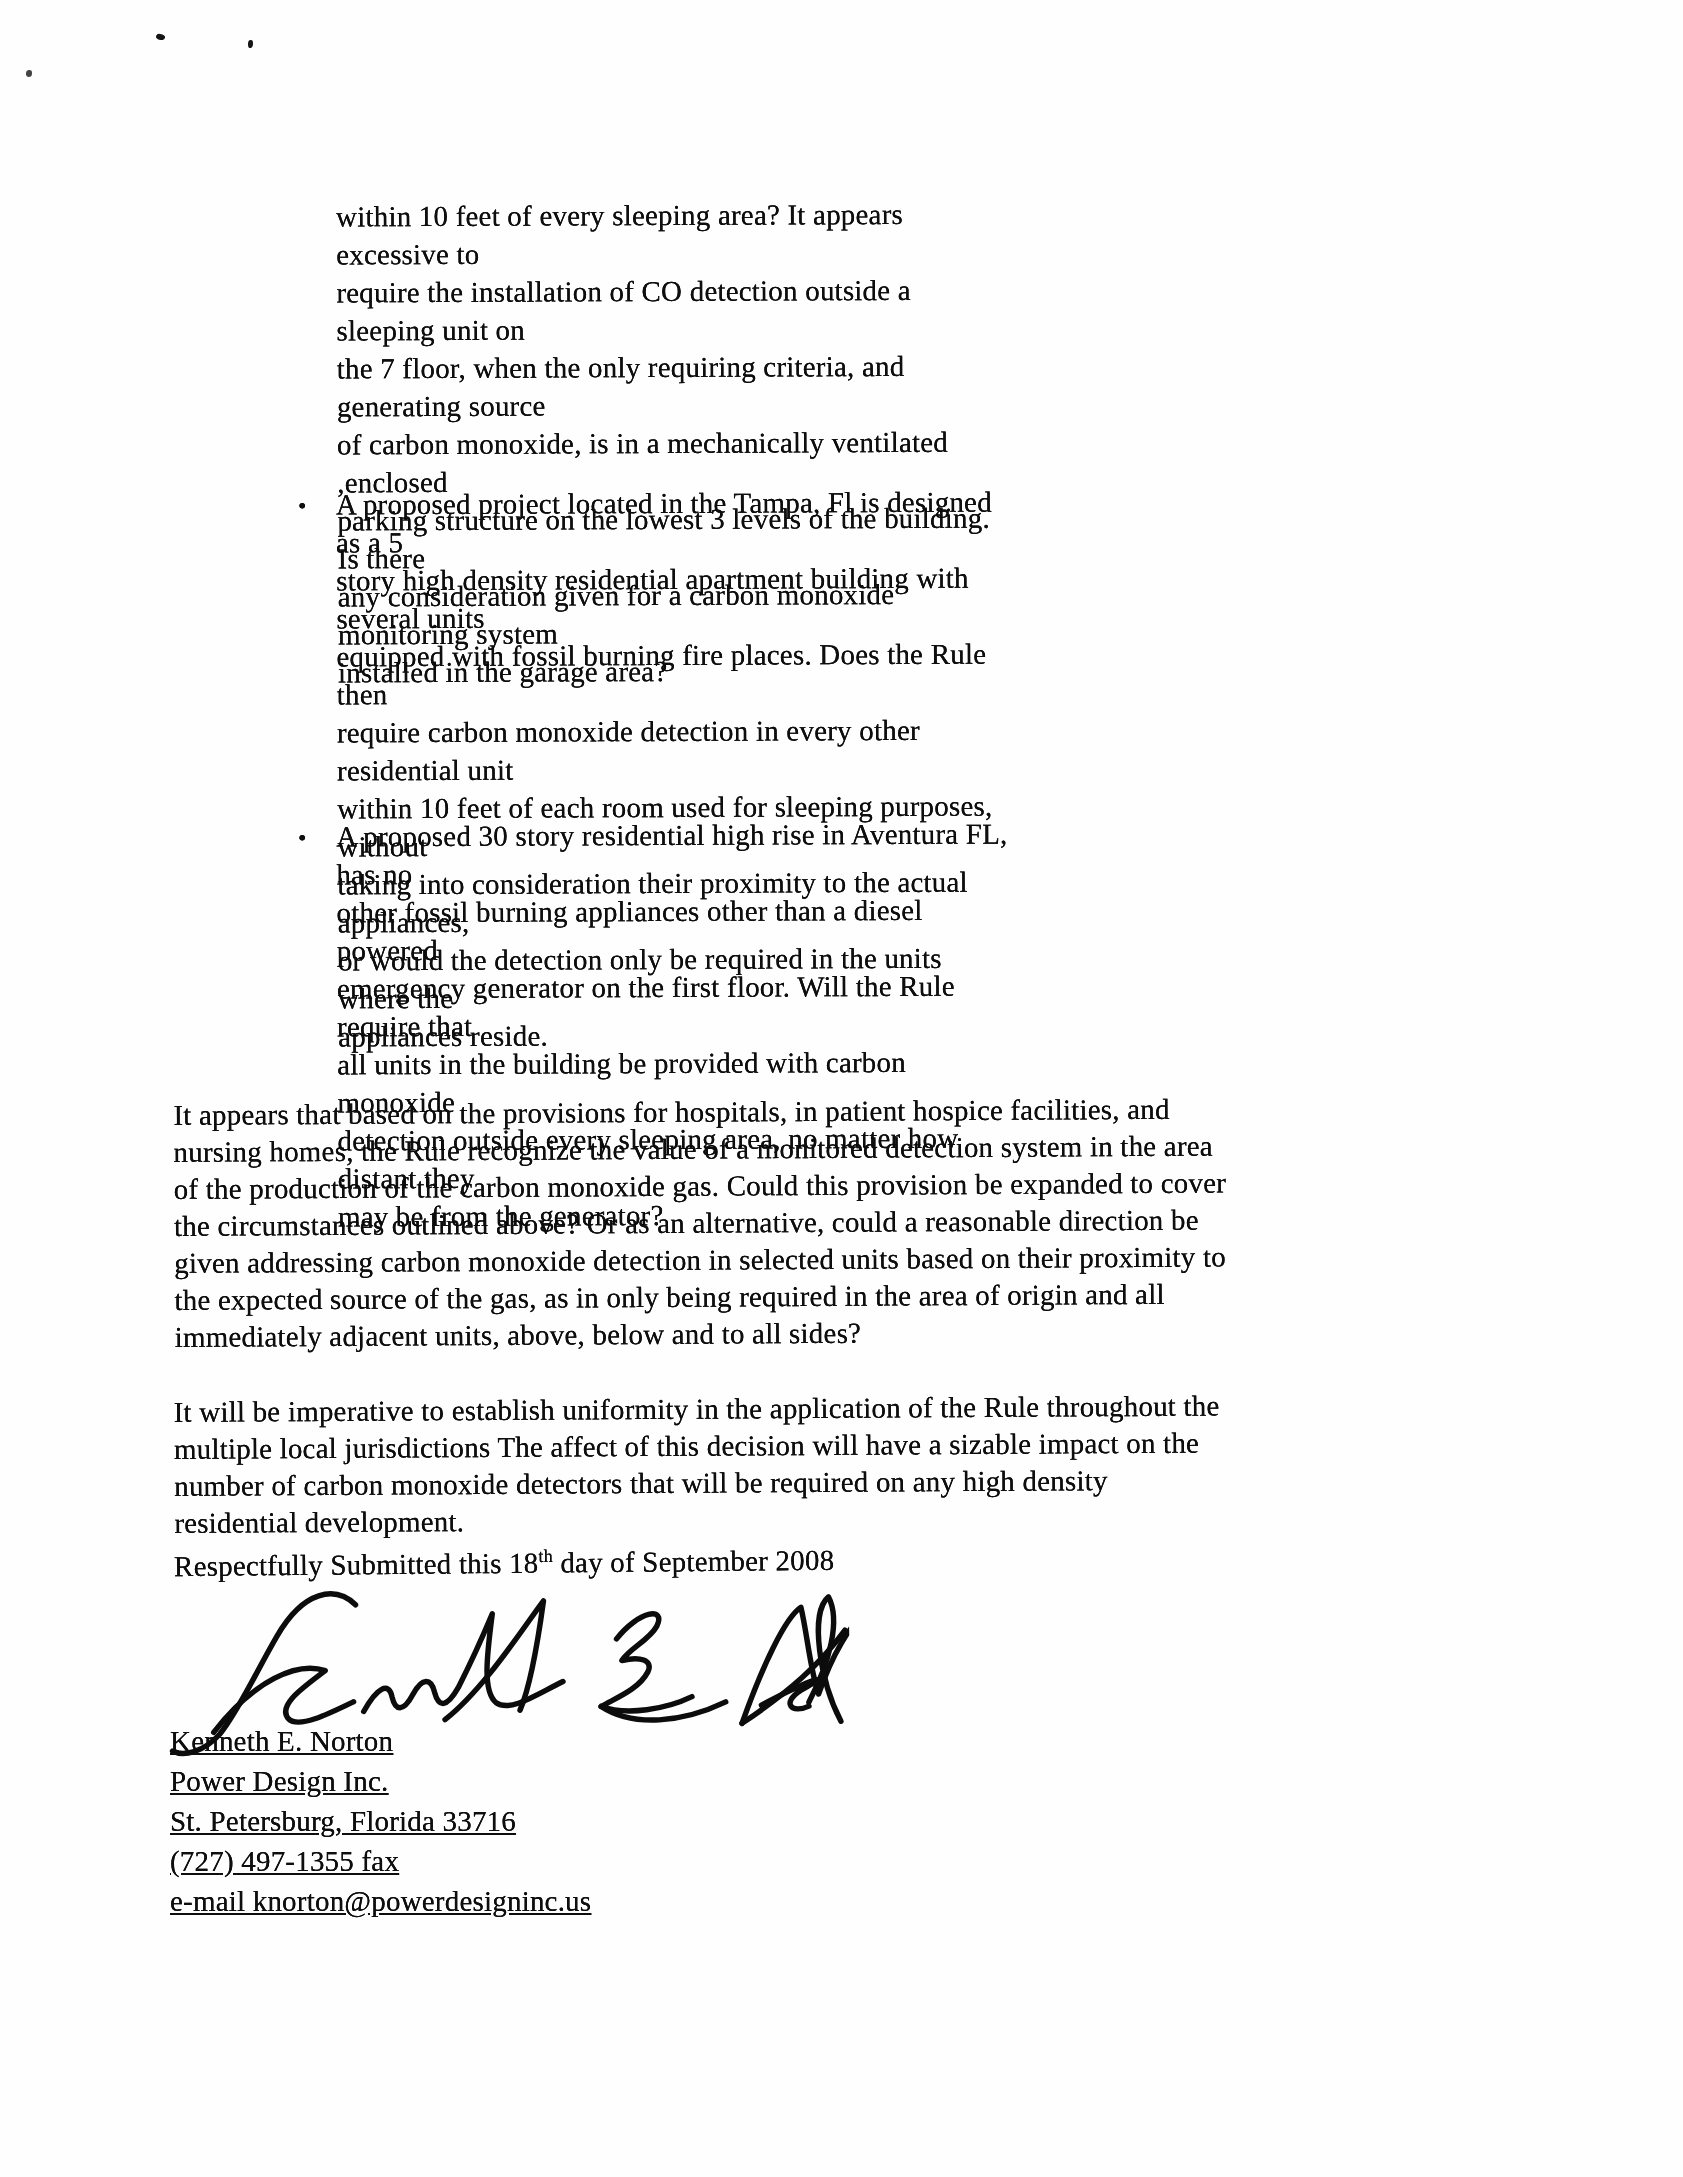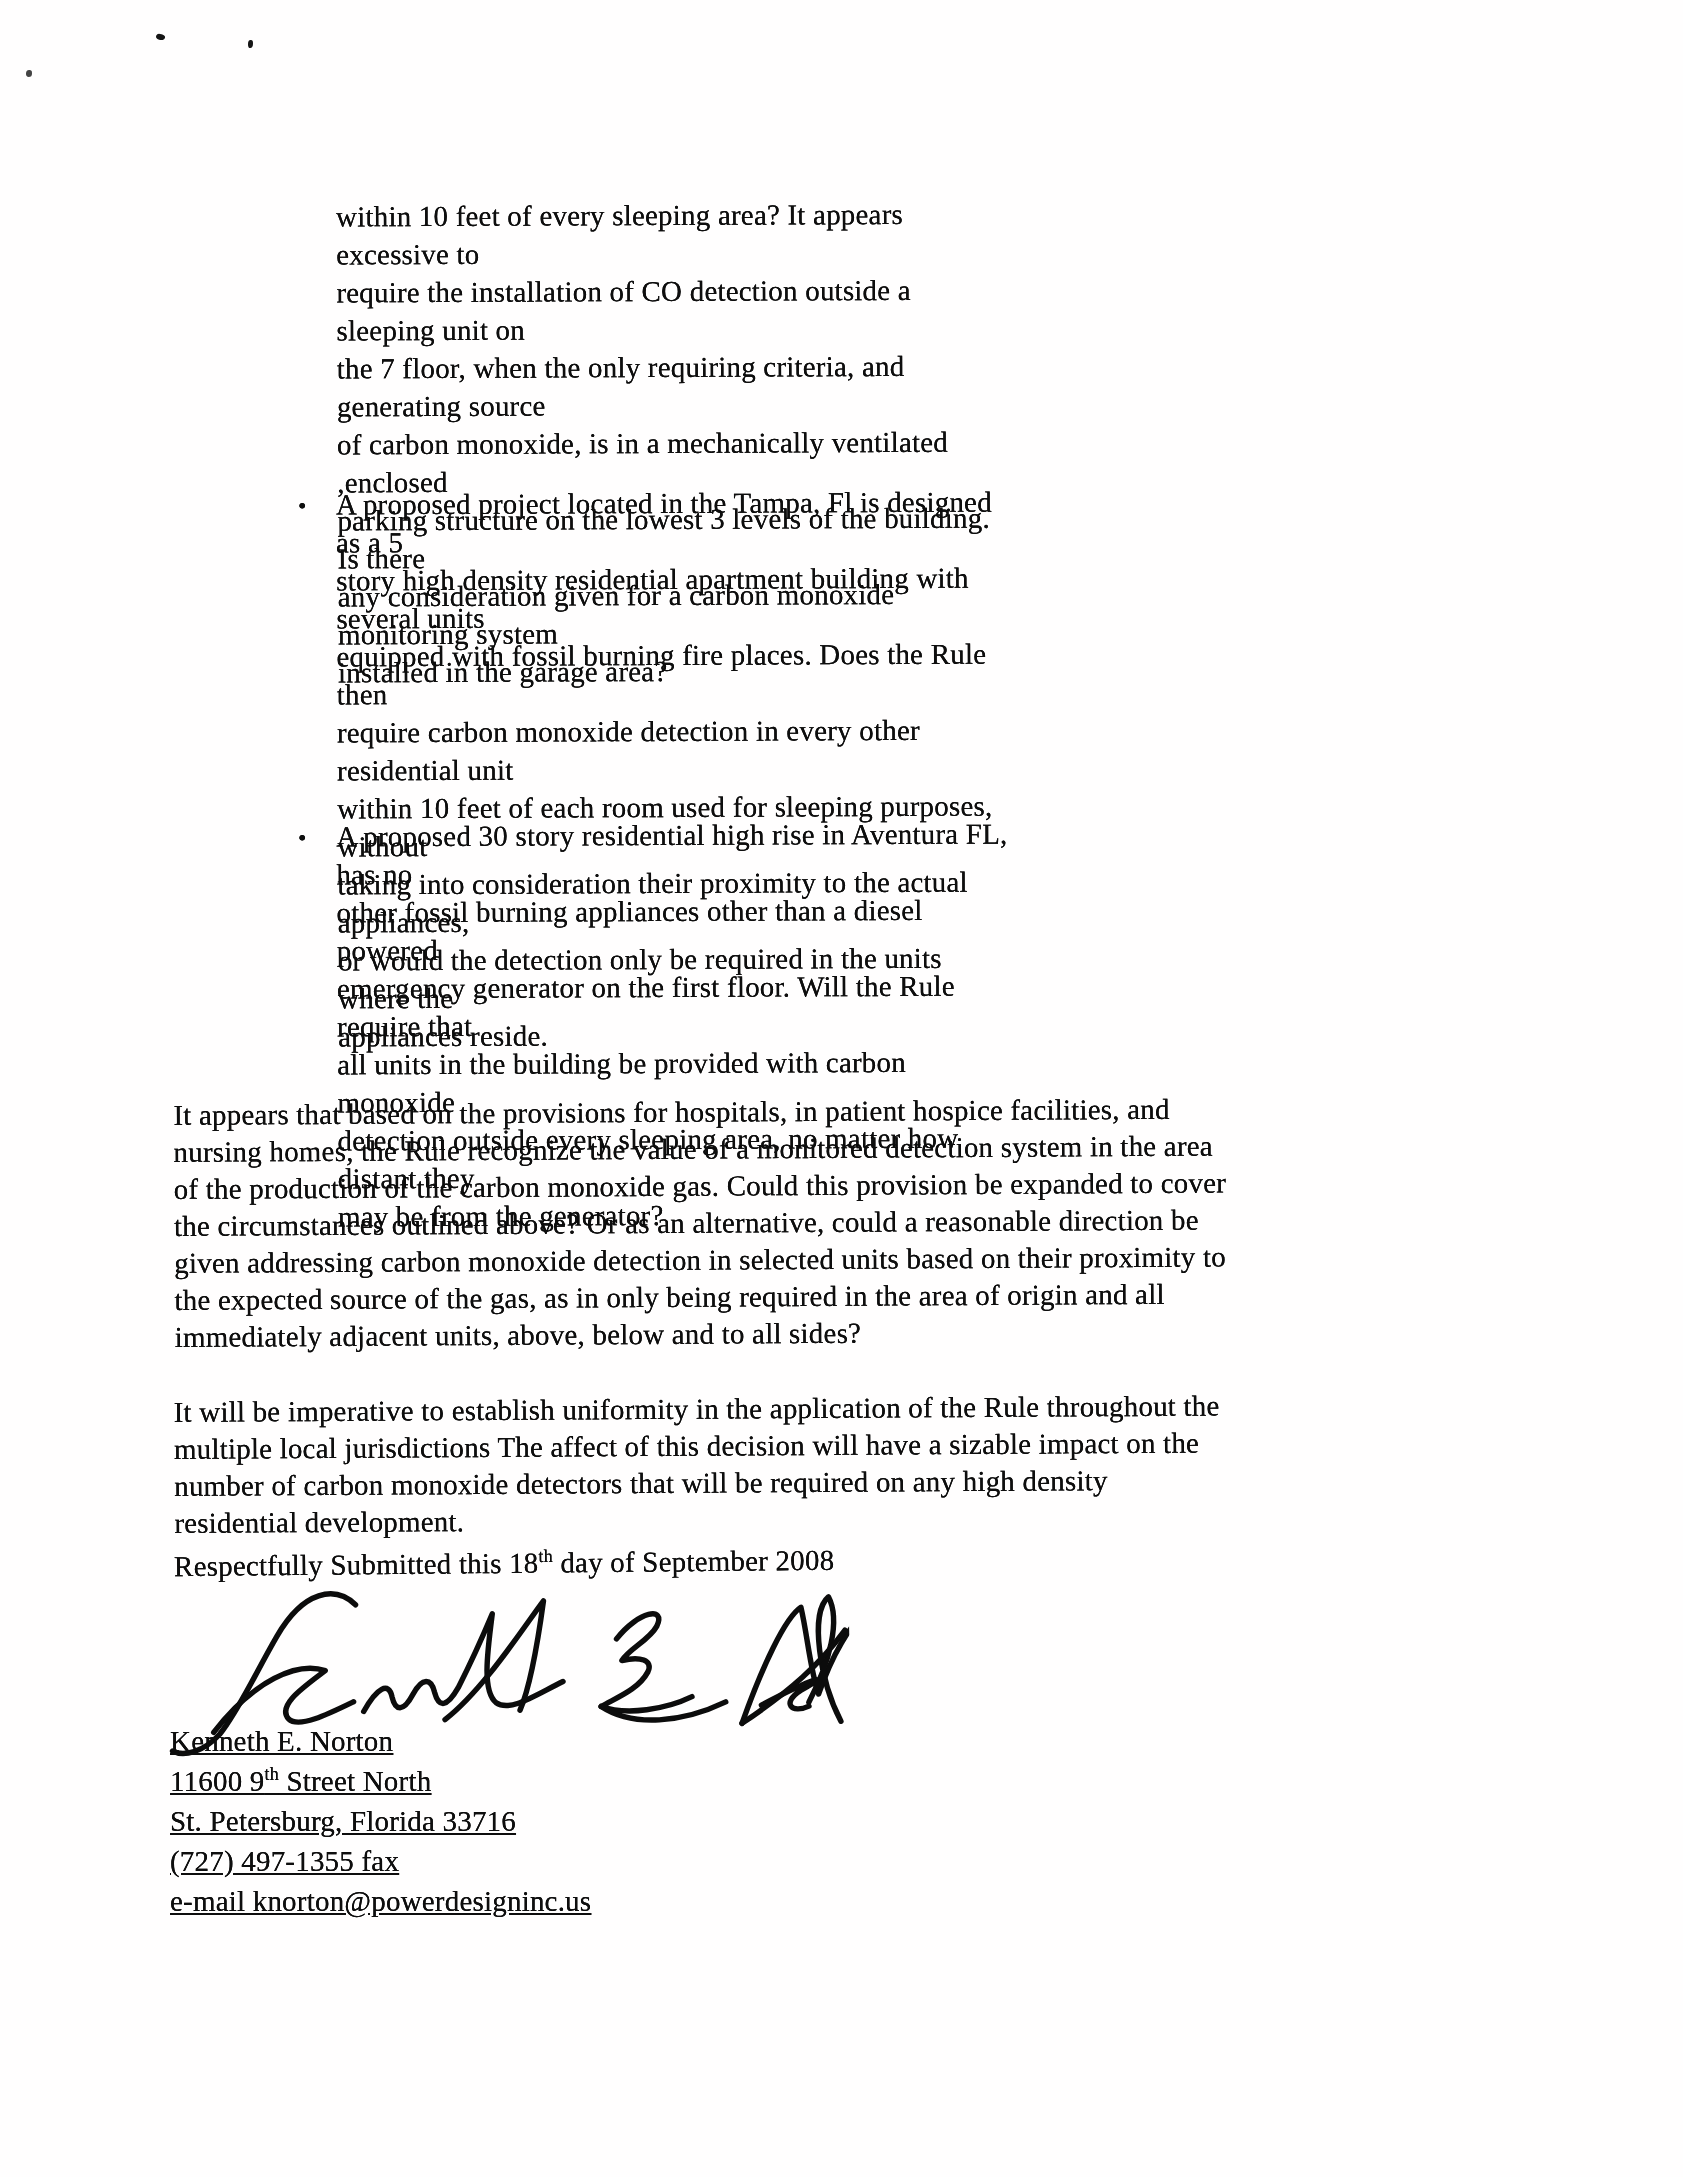--- a/index.html
+++ b/index.html
@@ -103,22 +103,20 @@
       <path d="M600,150 C622,92 646,44 662,34 C668,62 670,98 678,122 C692,84 712,50 728,42 C736,64 736,94 744,110"></path>
 
       <path d="M620,132 C660,112 700,96 660,118 C640,130 650,142 668,134"></path>
       <path d="M668,130 C690,90 702,48 690,24 C670,40 680,110 700,150"></path>
       <path d="M600,150 C650,118 680,92 706,58"></path>
     </g>
   </svg>
 
   <div class="abs contact" style="left:170px;top:1721px;">
     <div>Kenneth E. Norton</div>
-    <div>
-      <span>11600 9</span><sup>th</sup><span> Street North</span>
-    </div>
+    <div>Power Design Inc.</div>
     <div>St. Petersburg, Florida 33716</div>
     <div>(727) 497-1355 fax</div>
     <div>e-mail knorton@powerdesigninc.us</div>
   </div>
 
 </div>
 
 
 </body></html>

